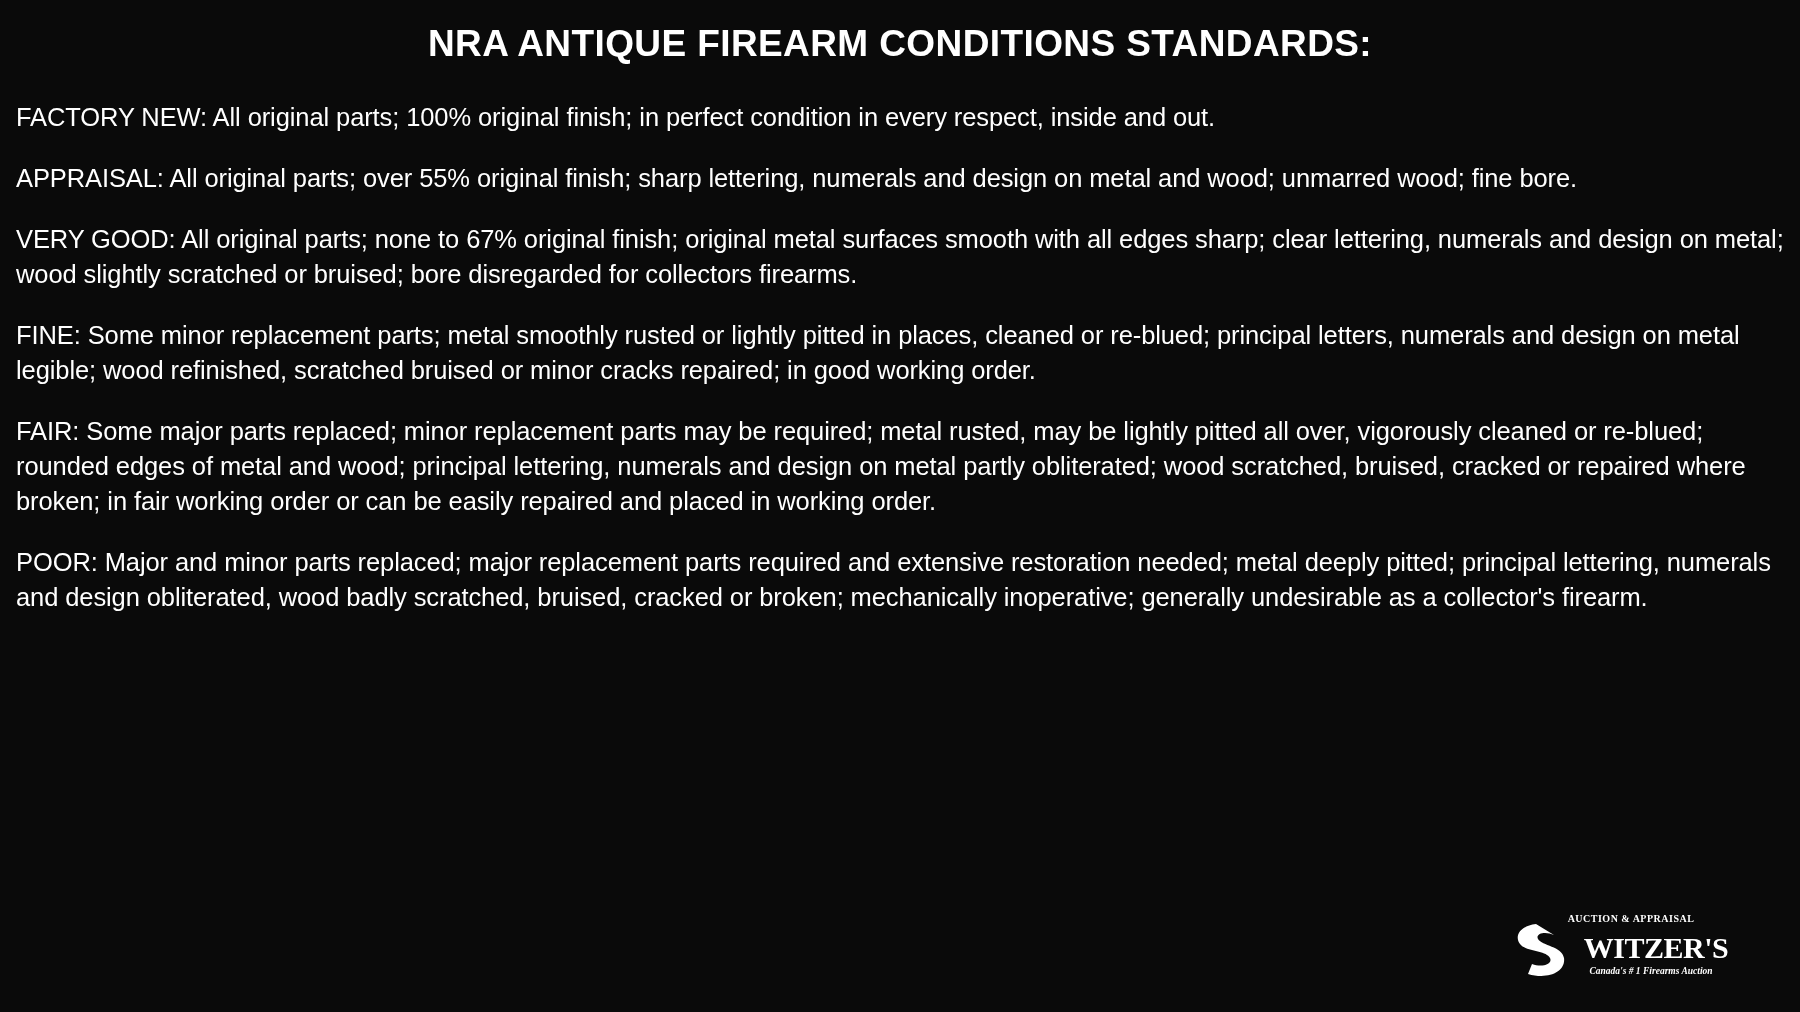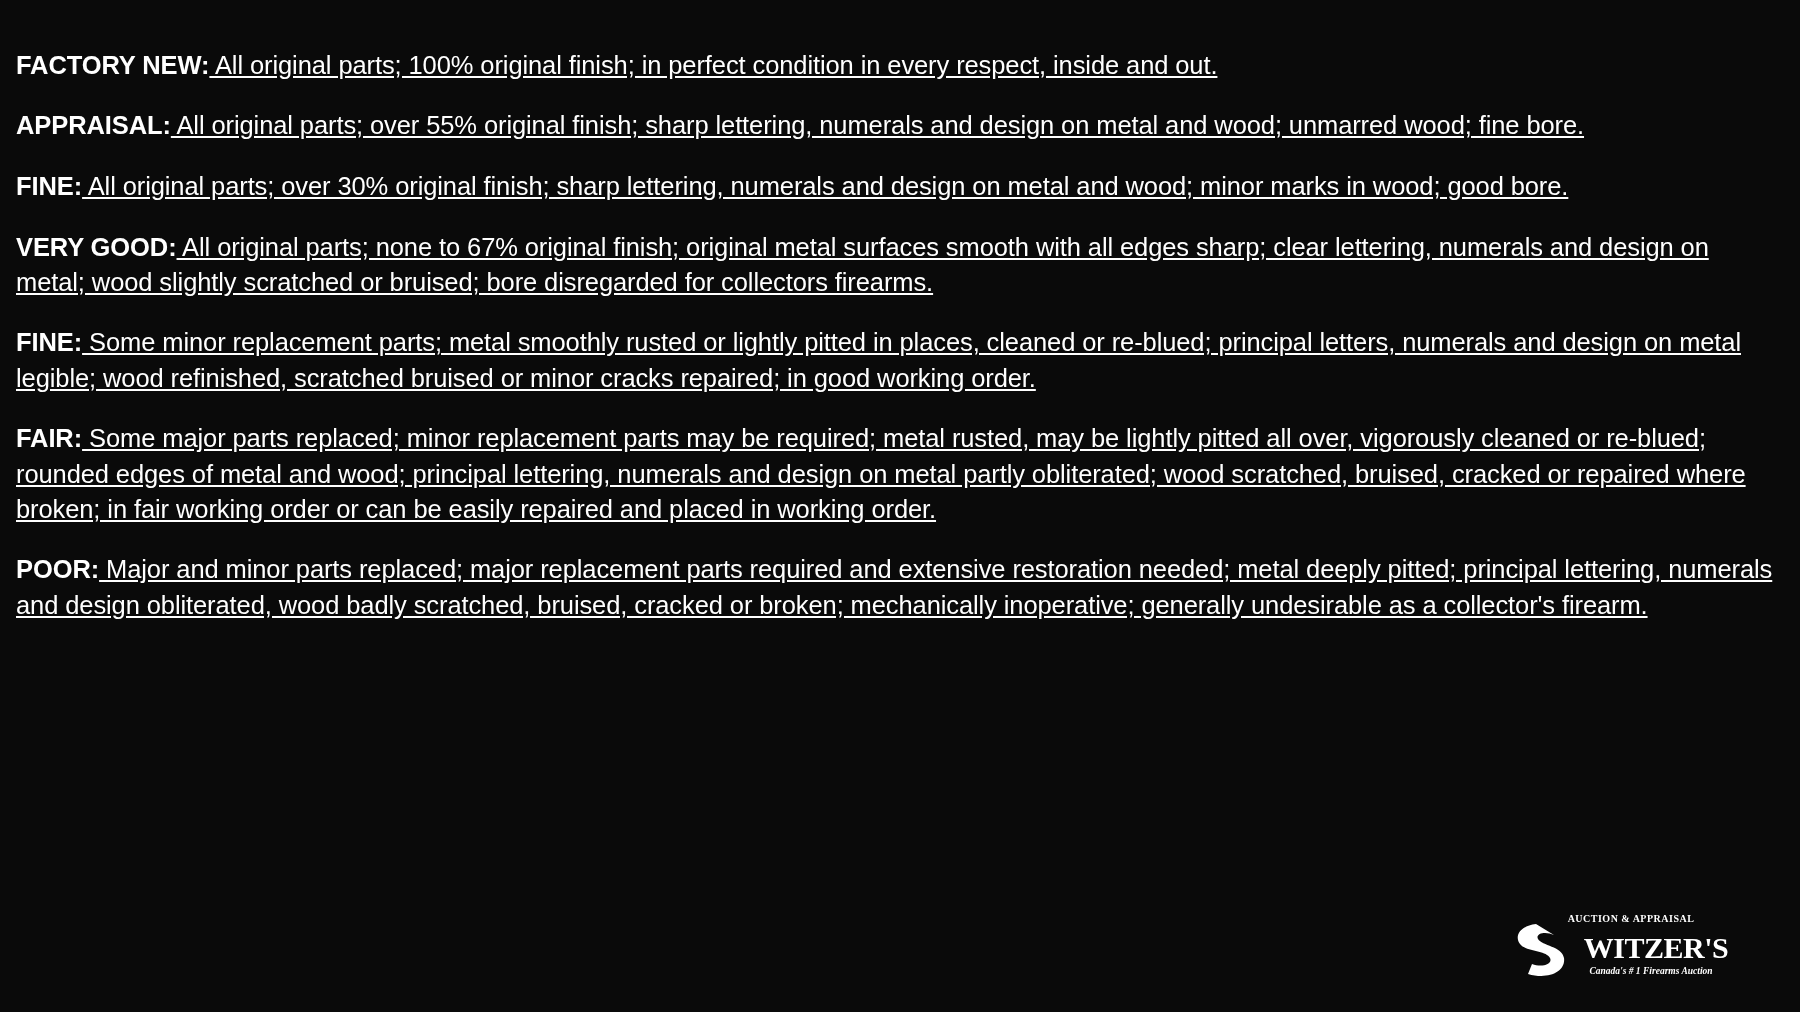--- a/index.html
+++ b/index.html
@@ -37,59 +37,56 @@
   .entry {
     font-size: 25.5px;
     line-height: 1.38;
     margin-bottom: 22px;
     letter-spacing: -0.1px;
   }
   .entry:last-child {
     margin-bottom: 0;
   }
   .entry .term {
-    font-weight: bold;
+    font-weight: normal;
   }
   .entry .desc {
     font-weight: normal;
-    text-decoration: underline;
   }
   .logo {
     position: absolute;
     right: 44px;
     bottom: 30px;
     width: 250px;
     height: 76px;
     color: #eab308;
   }
   .logo svg {
     display: block;
     width: 100%;
     height: 100%;
   }
 </style>
 </head>
 <body>
 
 <div class="page">
 
+  <h1 class="title">NRA ANTIQUE FIREARM CONDITIONS STANDARDS:</h1>
 
   <div class="entries">
 
     <p class="entry">
       <span class="term">FACTORY NEW:</span><span class="desc"> All original parts; 100% original finish; in perfect condition in every respect, inside and out.</span>
     </p>
 
     <p class="entry">
       <span class="term">APPRAISAL:</span><span class="desc"> All original parts; over 55% original finish; sharp lettering, numerals and design on metal and wood; unmarred wood; fine bore.</span>
     </p>
 
-    <p class="entry">
-      <span class="term">FINE:</span><span class="desc"> All original parts; over 30% original finish; sharp lettering, numerals and design on metal and wood; minor marks in wood; good bore.</span>
-    </p>
 
     <p class="entry">
       <span class="term">VERY GOOD:</span><span class="desc"> All original parts; none to 67% original finish; original metal surfaces smooth with all edges sharp; clear lettering, numerals and design on metal; wood slightly scratched or bruised; bore disregarded for collectors firearms.</span>
     </p>
 
     <p class="entry">
       <span class="term">FINE:</span><span class="desc"> Some minor replacement parts; metal smoothly rusted or lightly pitted in places, cleaned or re-blued; principal letters, numerals and design on metal legible; wood refinished, scratched bruised or minor cracks repaired; in good working order.</span>
     </p>
 
     <p class="entry">

